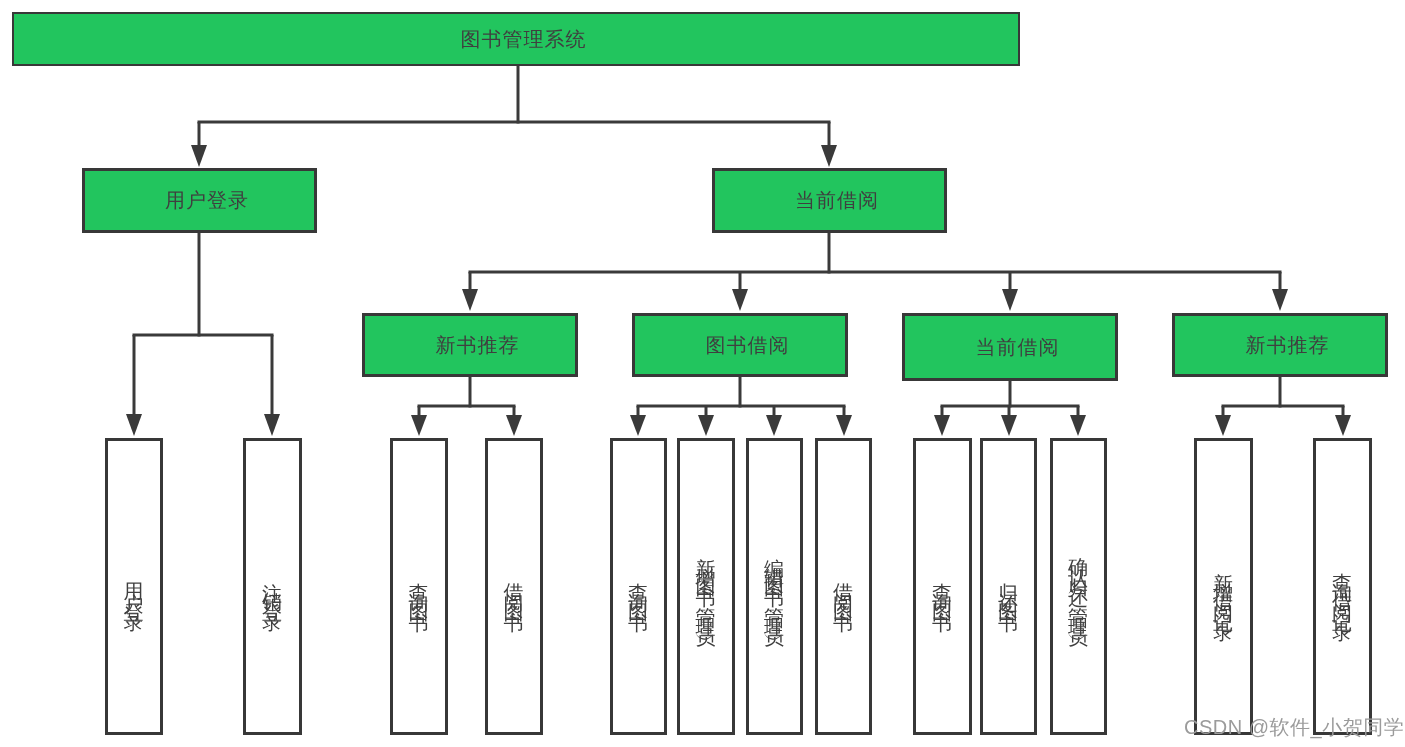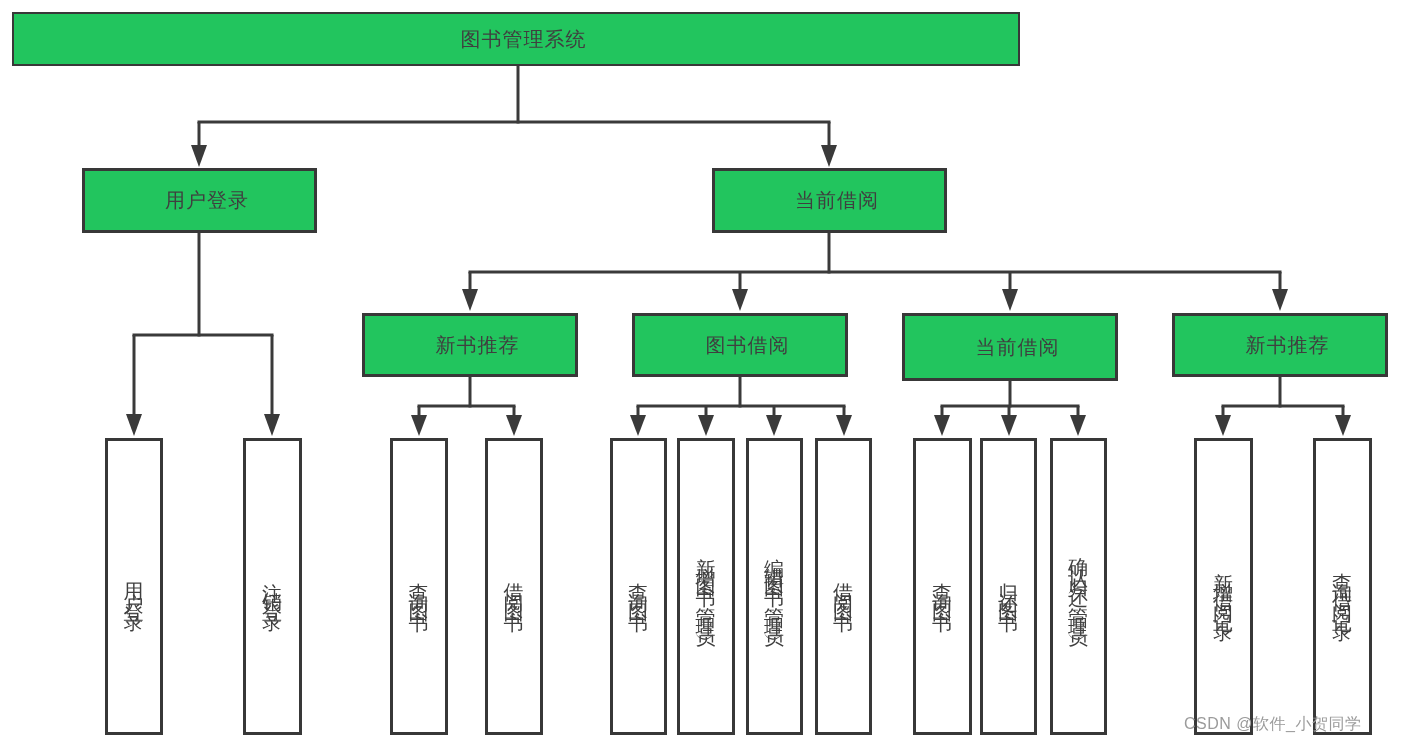--- a/index.html
+++ b/index.html
@@ -57,21 +57,21 @@
     text-orientation: mixed;
     font-size: 20px;
     letter-spacing: 10px;
     line-height: 1;
     white-space: nowrap;
   }
   .watermark {
     position: absolute;
     left: 1184px;
     top: 714px;
-    font-size: 16px;
+    font-size: 20px;
     color: #9b9b9b;
     z-index: 5;
     white-space: nowrap;
     letter-spacing: 0.5px;
   }
   svg line, svg path {
     stroke: #3a3a3a;
     stroke-width: 3;
     fill: none;
   }

